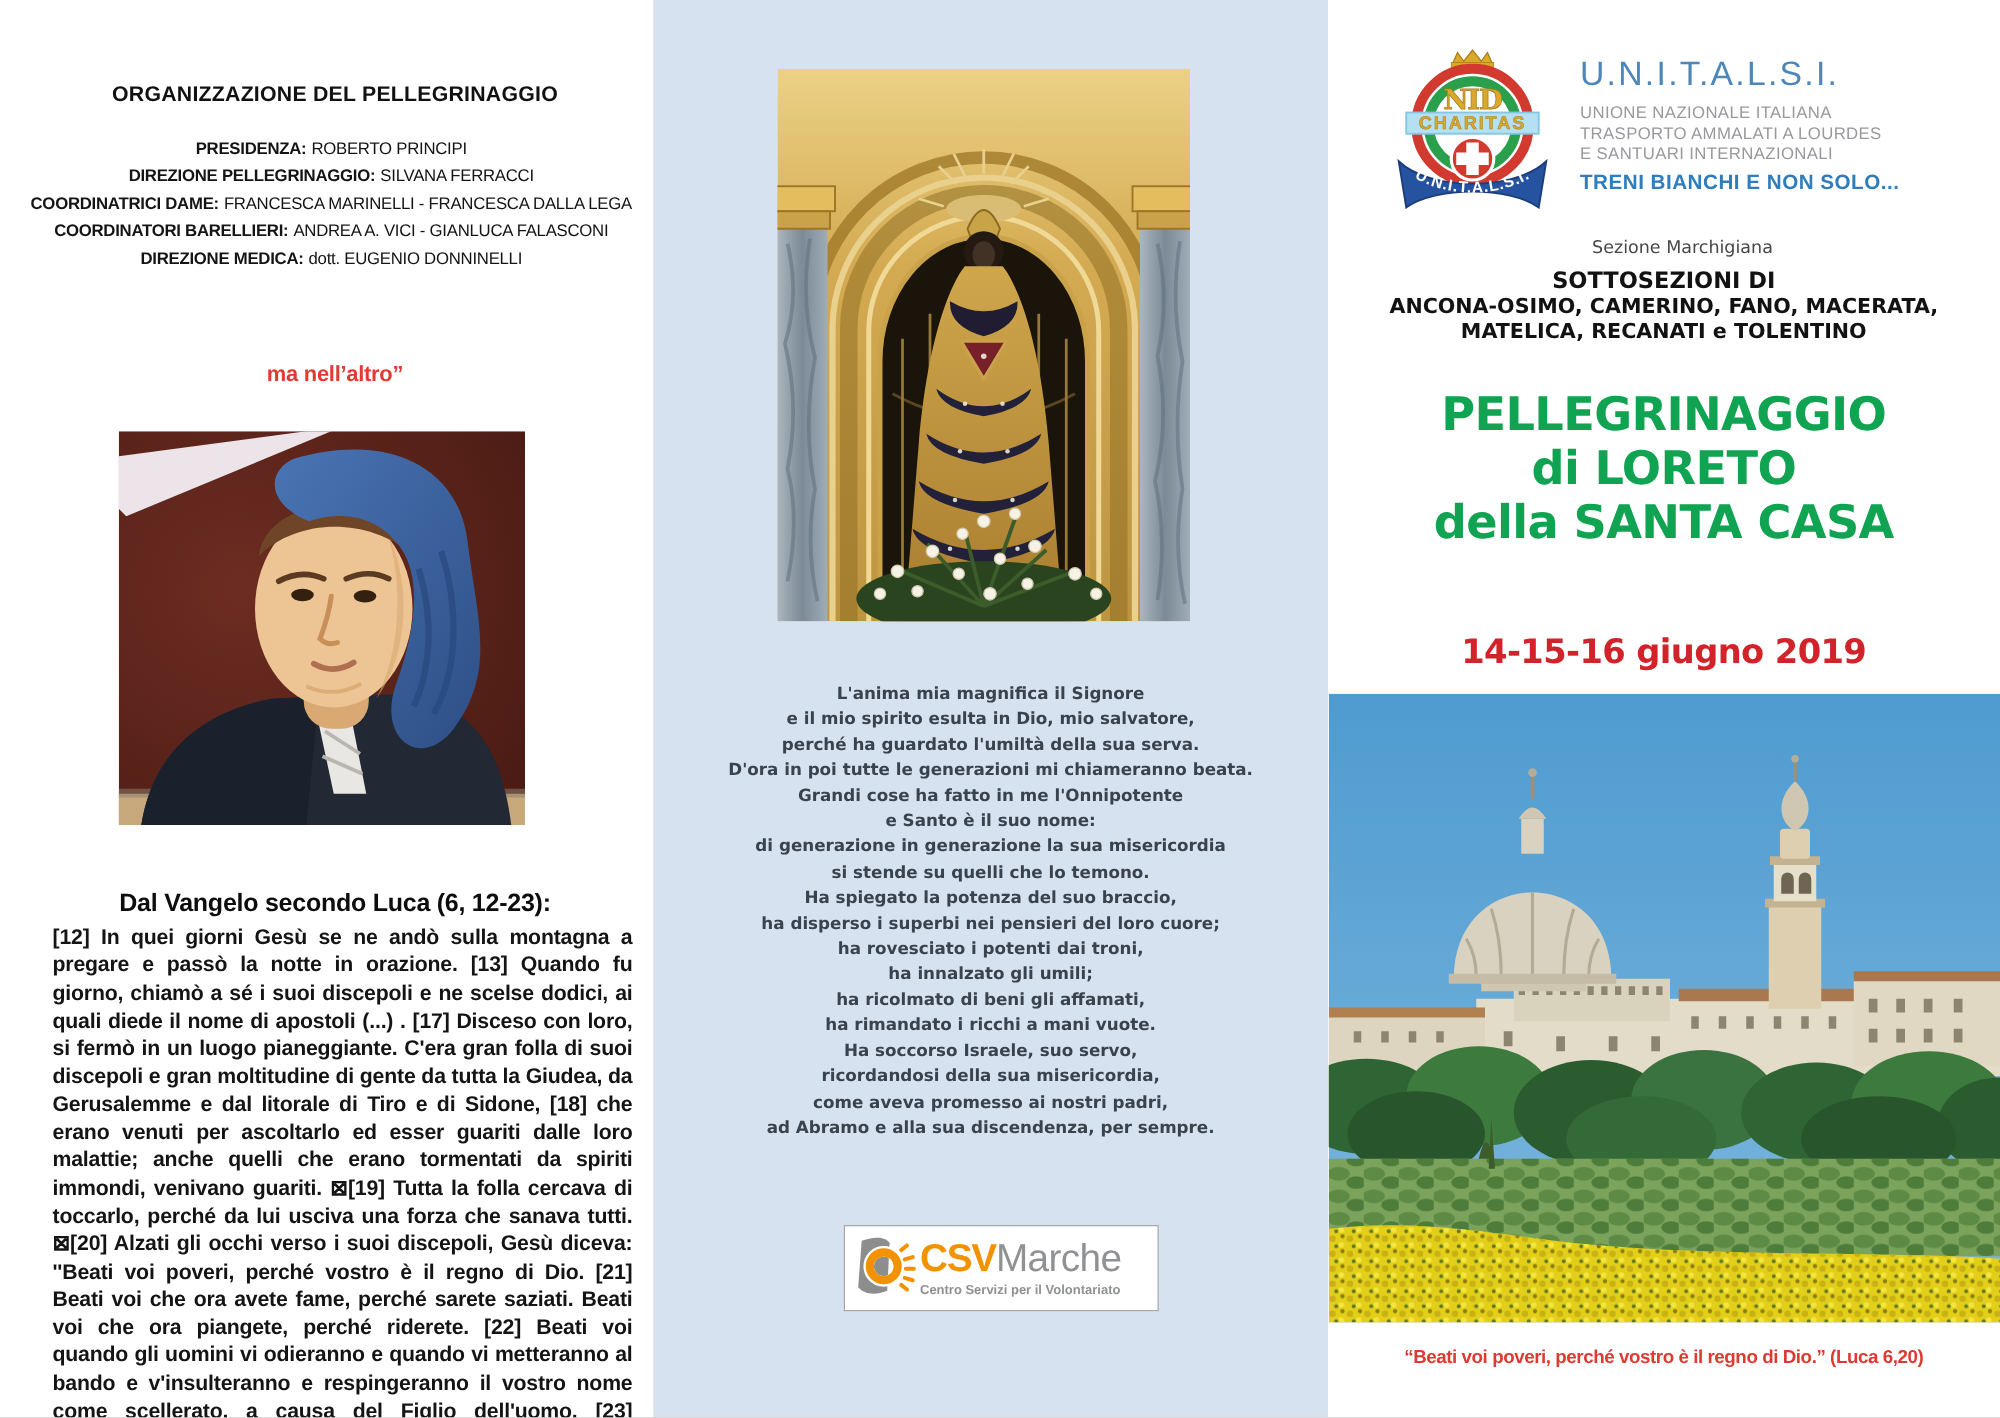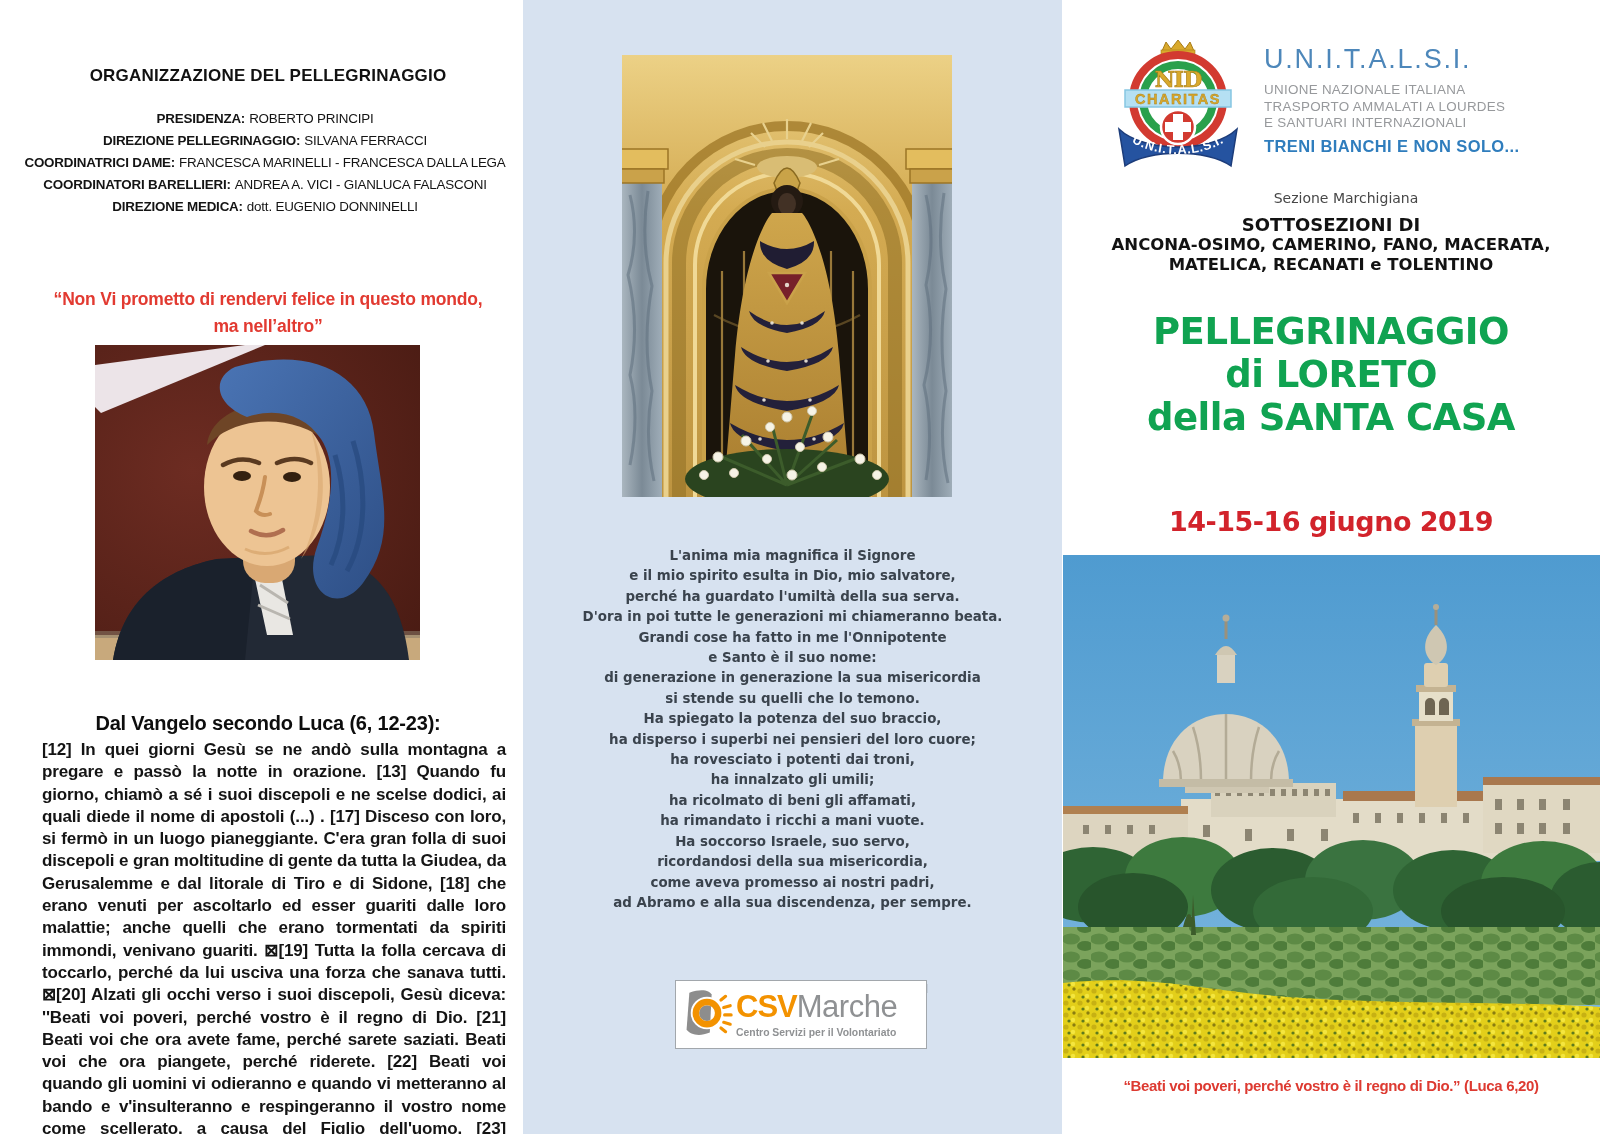--- a/index.html
+++ b/index.html
@@ -69,21 +69,20 @@
 
     <div class="abs staff">
       <div class="staff-line"><span class="staff-label">PRESIDENZA:</span><span>ROBERTO PRINCIPI</span></div>
       <div class="staff-line"><span class="staff-label">DIREZIONE PELLEGRINAGGIO:</span><span>SILVANA FERRACCI</span></div>
       <div class="staff-line"><span class="staff-label">COORDINATRICI DAME:</span><span>FRANCESCA MARINELLI - FRANCESCA DALLA LEGA</span></div>
       <div class="staff-line"><span class="staff-label">COORDINATORI BARELLIERI:</span><span>ANDREA A. VICI - GIANLUCA FALASCONI</span></div>
       <div class="staff-line"><span class="staff-label">DIREZIONE MEDICA:</span><span>dott. EUGENIO DONNINELLI</span></div>
     </div>
 
     <div class="abs left-quote">
-      <div>“Non Vi prometto di rendervi felice in questo mondo,</div>
       <div>ma nell’altro”</div>
     </div>
 
     <div class="abs portrait">
       <svg viewBox="0 0 325 315" width="325" height="315" preserveAspectRatio="none">
         <defs>
           <radialGradient id="pbg" cx="30%" cy="40%" r="95%">
             <stop offset="0" stop-color="#6d2c22"></stop>
               <stop offset="1" stop-color="#471a12"></stop>
           </radialGradient>

